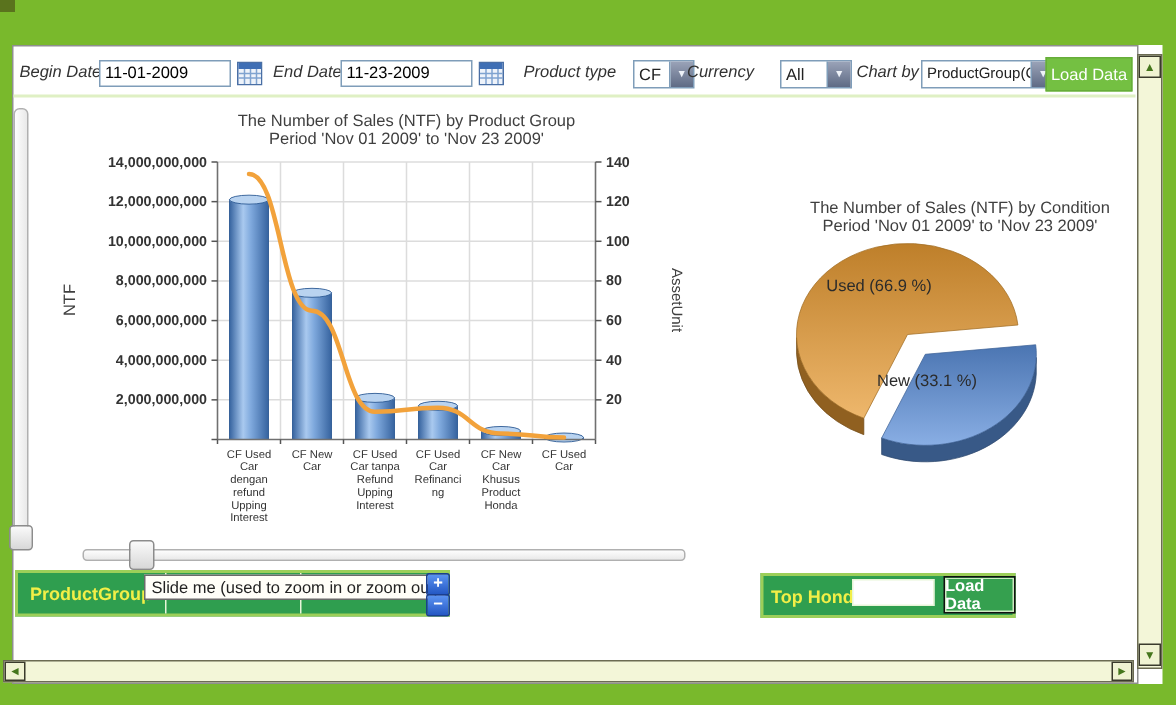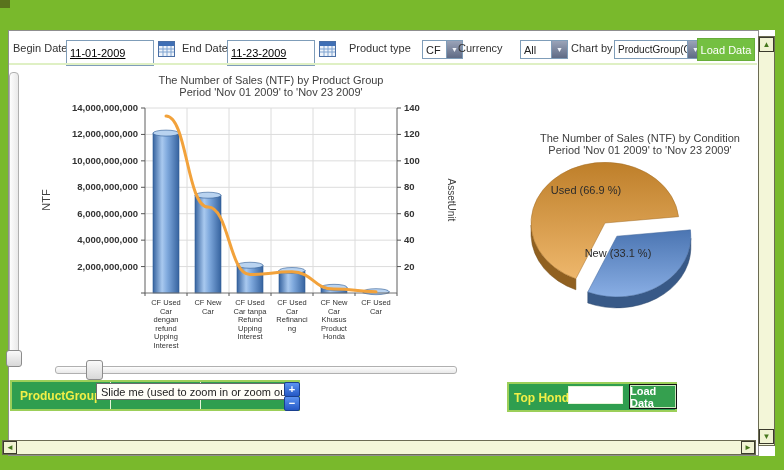--- a/index.html
+++ b/index.html
@@ -8,22 +8,22 @@
 
   
   #header-bar{left:0;top:0;width:784px;height:30px;background:#79b92c;}
   #corner-accent{left:0;top:0;width:10px;height:8px;background:#5a731d;}
   #left-strip{left:0;top:30px;width:8px;height:426px;background:#79b92c;}
   #right-strip{left:775px;top:30px;width:9px;height:426px;background:#79b92c;}
   #footer-bar{left:0;top:456px;width:784px;height:14px;background:#79b92c;}
   #content{left:8px;top:30px;width:751px;height:426px;background:#ffffff;border:1px solid #8f8f8f;box-sizing:border-box;}
 
   
-  .tb-label{font-size:11px;color:#333;top:42px;white-space:nowrap;}
-  .tb-input{border:1px solid #7f9db9;height:26px;font-size:11px;font-family:"Liberation Sans",sans-serif;padding:0 3px;box-sizing:border-box;top:40px;text-decoration:underline;}
+  .tb-label{font-size:11px;color:#333;top:42px;white-space:nowrap;font-style:italic;}
+  .tb-input{border:1px solid #7f9db9;height:18px;font-size:11px;font-family:"Liberation Sans",sans-serif;padding:0 3px;box-sizing:border-box;top:40px;}
   .cal-icon{top:41px;width:17px;height:16px;cursor:pointer;}
   .sel{top:40px;height:19px;display:flex;align-items:center;border:1px solid #7f9db9;background:#fff;box-sizing:border-box;cursor:pointer;margin-left:14px;}
   .sel .txt{font-size:11px;color:#222;padding:0 3px;white-space:nowrap;overflow:hidden;flex:1;}
   .sel .arw{width:15px;height:100%;background:linear-gradient(#9aa3b8,#5f6b85);border-left:1px solid #7f9db9;color:#eef2f8;font-size:7px;display:flex;align-items:center;justify-content:center;}
   #load-data-btn{left:697px;top:38px;width:56px;height:21px;background:#74c042;color:#fff;border:1px solid #67ad39;font-size:11px;display:flex;align-items:center;justify-content:center;cursor:pointer;}
   #toolbar-sep{left:9px;top:63px;width:748px;height:2px;background:#dff0c4;}
 
   
   .sb{background:#f3f6d8;border:1px solid #6b6b52;box-sizing:border-box;}
   .sb-btn{background:#f0f3d2;border:1px solid #3a3a2c;box-sizing:border-box;color:#45761c;display:flex;align-items:center;justify-content:center;font-size:8px;cursor:pointer;}

